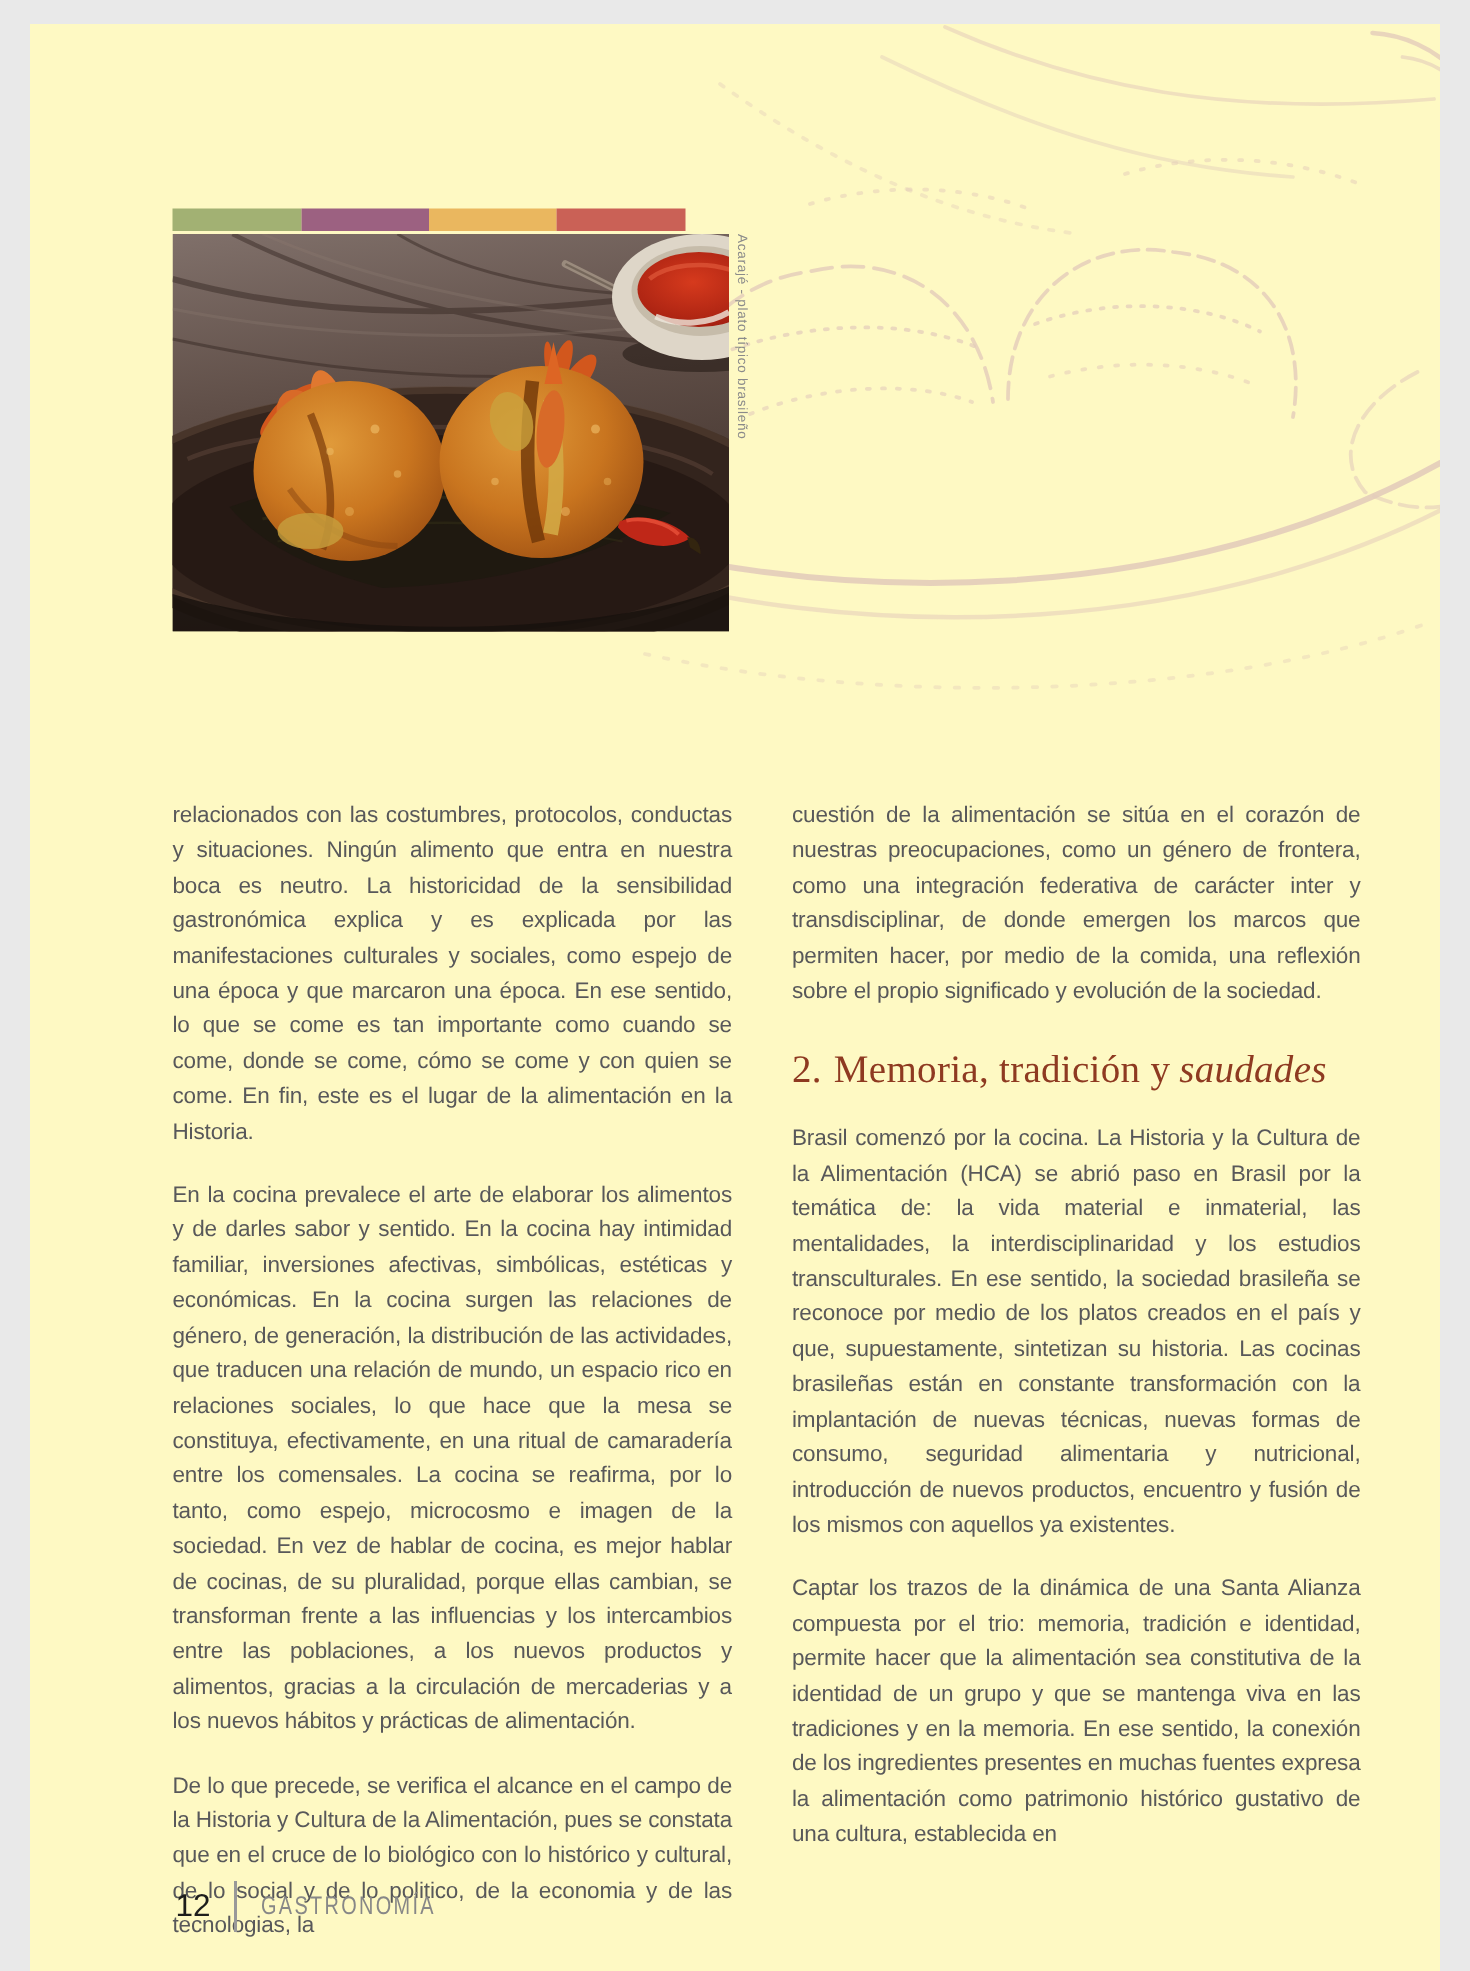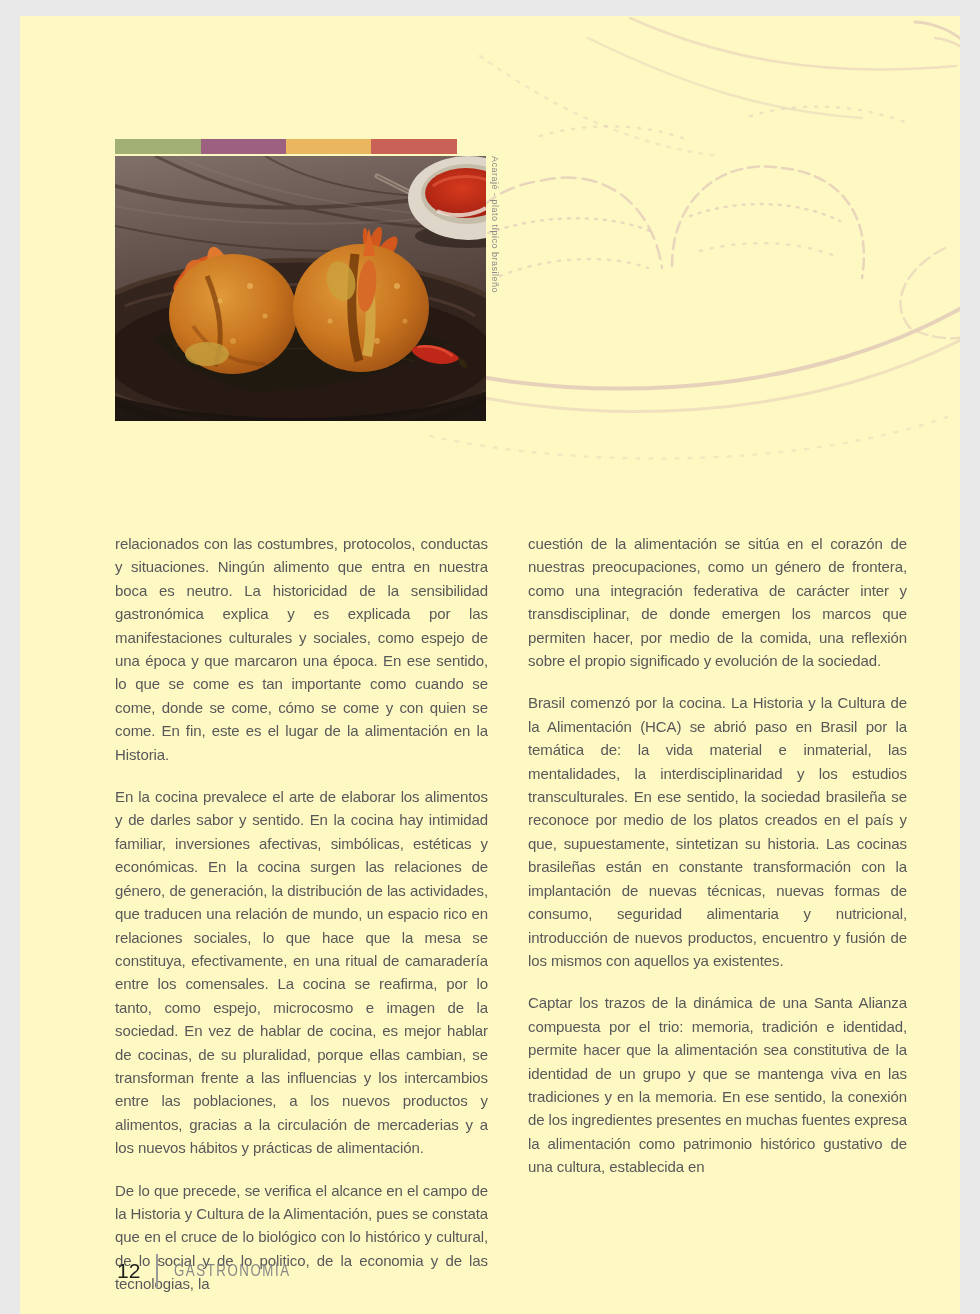--- a/index.html
+++ b/index.html
@@ -175,20 +175,23 @@
   <div class="photo-caption">Acarajé - plato típico brasileño</div>
 
   <div class="columns">
     <div class="col-left">
       <p>relacionados con las costumbres, protocolos, conductas y situaciones. Ningún alimento que entra en nuestra boca es neutro. La historicidad de la sensibilidad gastronómica explica y es explicada por las manifestaciones culturales y sociales, como espejo de una época y que marcaron una época. En ese sentido, lo que se come es tan importante como cuando se come, donde se come, cómo se come y con quien se come. En fin, este es el lugar de la alimentación en la Historia.</p>
       <p>En la cocina prevalece el arte de elaborar los alimentos y de darles sabor y sentido. En la cocina hay intimidad familiar, inversiones afectivas, simbólicas, estéticas y económicas. En la cocina surgen las relaciones de género, de generación, la distribución de las actividades, que traducen una relación de mundo, un espacio rico en relaciones sociales, lo que hace que la mesa se constituya, efectivamente, en una ritual de camaradería entre los comensales. La cocina se reafirma, por lo tanto, como espejo, microcosmo e imagen de la sociedad. En vez de hablar de cocina, es mejor hablar de cocinas, de su pluralidad, porque ellas cambian, se transforman frente a las influencias y los intercambios entre las poblaciones, a los nuevos productos y alimentos, gracias a la circulación de mercaderias y a los nuevos hábitos y prácticas de alimentación.</p>
       <p>De lo que precede, se verifica el alcance en el campo de la Historia y Cultura de la Alimentación, pues se constata que en el cruce de lo biológico con lo histórico y cultural, de lo social y de lo politico, de la economia y de las tecnologias, la</p>
     </div>
     <div class="col-right">
       <p>cuestión de la alimentación se sitúa en el corazón de nuestras preocupaciones, como un género de frontera, como una integración federativa de carácter inter y transdisciplinar, de donde emergen los marcos que permiten hacer, por medio de la comida, una reflexión sobre el propio significado y evolución de la sociedad.</p>
+      <h2 class="section-heading">
+        <span class="h-num">2.</span><span class="h-main">Memoria, tradición y</span><span class="h-italic">saudades</span>
+      </h2>
       <p>Brasil comenzó por la cocina. La Historia y la Cultura de la Alimentación (HCA) se abrió paso en Brasil por la temática de: la vida material e inmaterial, las mentalidades, la interdisciplinaridad y los estudios transculturales. En ese sentido, la sociedad brasileña se reconoce por medio de los platos creados en el país y que, supuestamente, sintetizan su historia. Las cocinas brasileñas están en constante transformación con la implantación de nuevas técnicas, nuevas formas de consumo, seguridad alimentaria y nutricional, introducción de nuevos productos, encuentro y fusión de los mismos con aquellos ya existentes.</p>
       <p>Captar los trazos de la dinámica de una Santa Alianza compuesta por el trio: memoria, tradición e identidad, permite hacer que la alimentación sea constitutiva de la identidad de un grupo y que se mantenga viva en las tradiciones y en la memoria. En ese sentido, la conexión de los ingredientes presentes en muchas fuentes expresa la alimentación como patrimonio histórico gustativo de una cultura, establecida en</p>
     </div>
   </div>
 
   <div class="footer">
     <span class="page-number">12</span>
     <span class="footer-divider"></span>
     <span class="footer-section">GASTRONOMÍA</span>
   </div>

